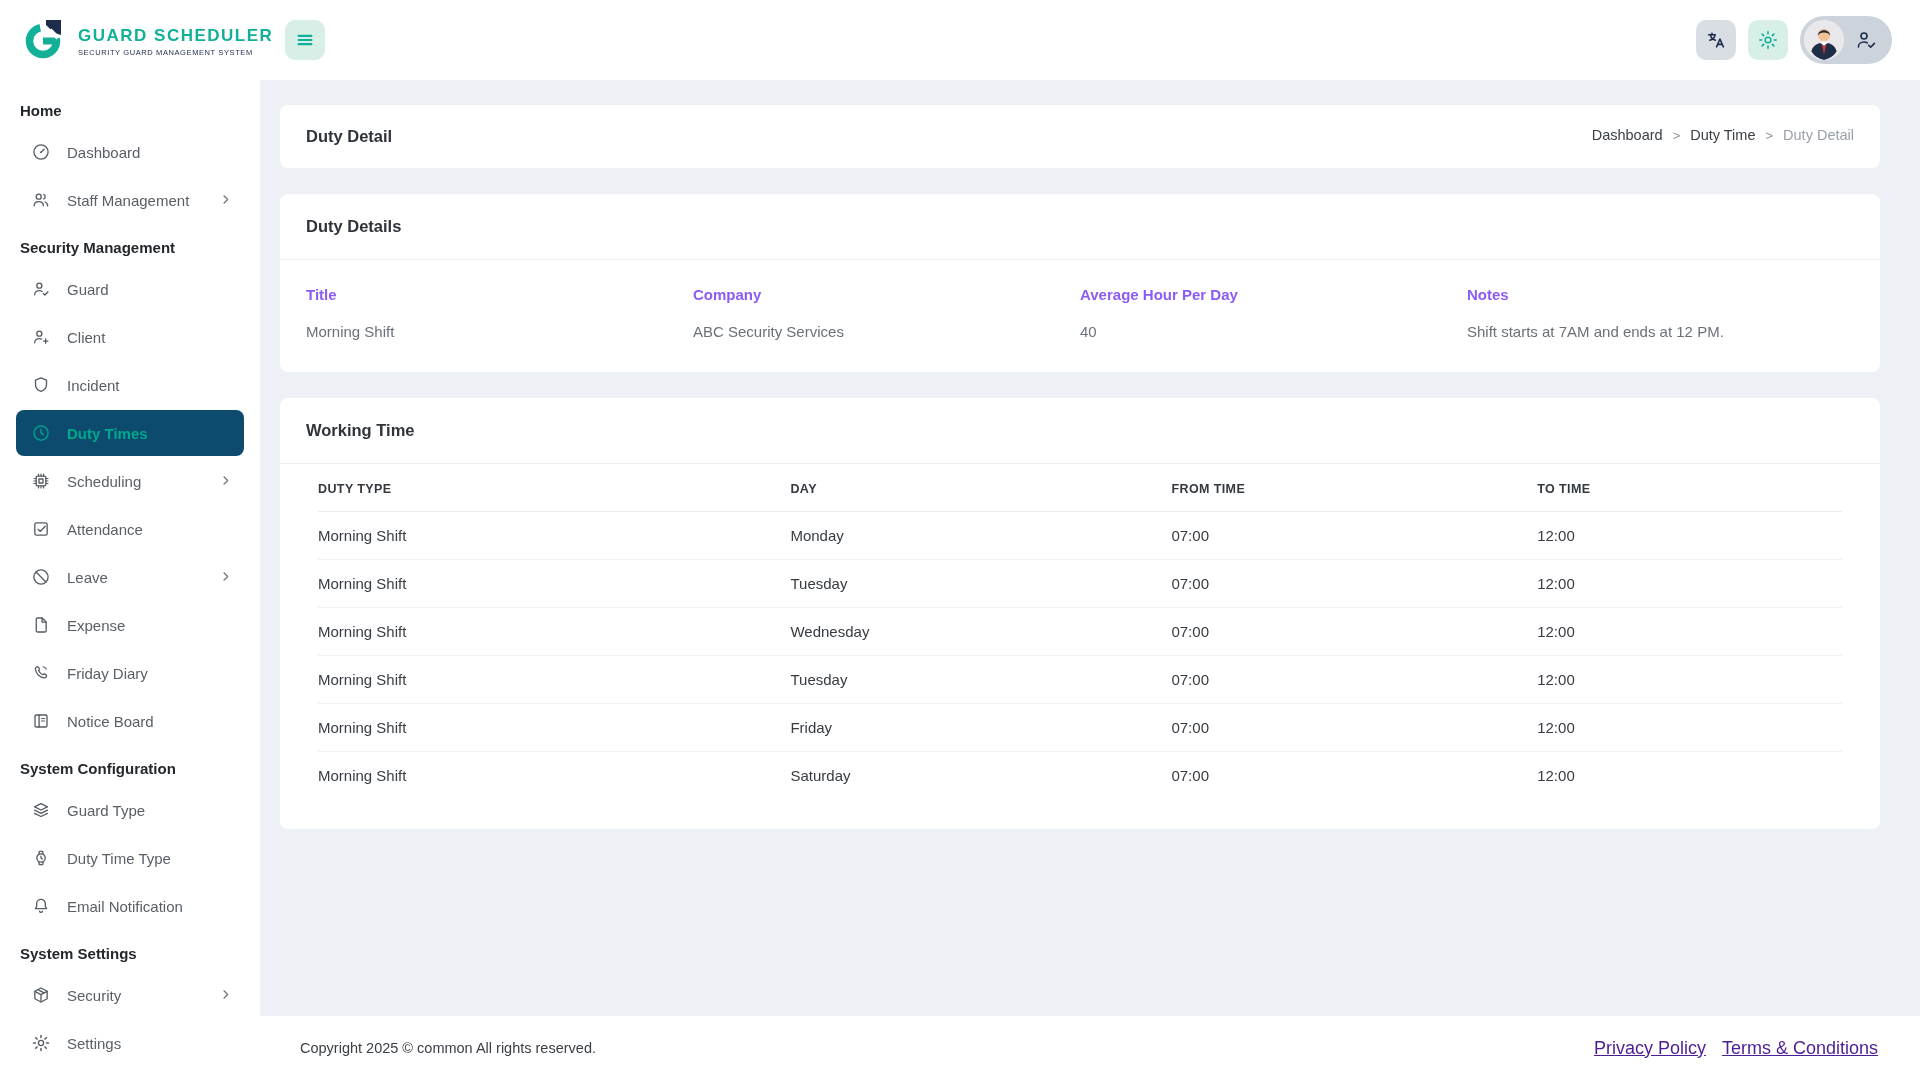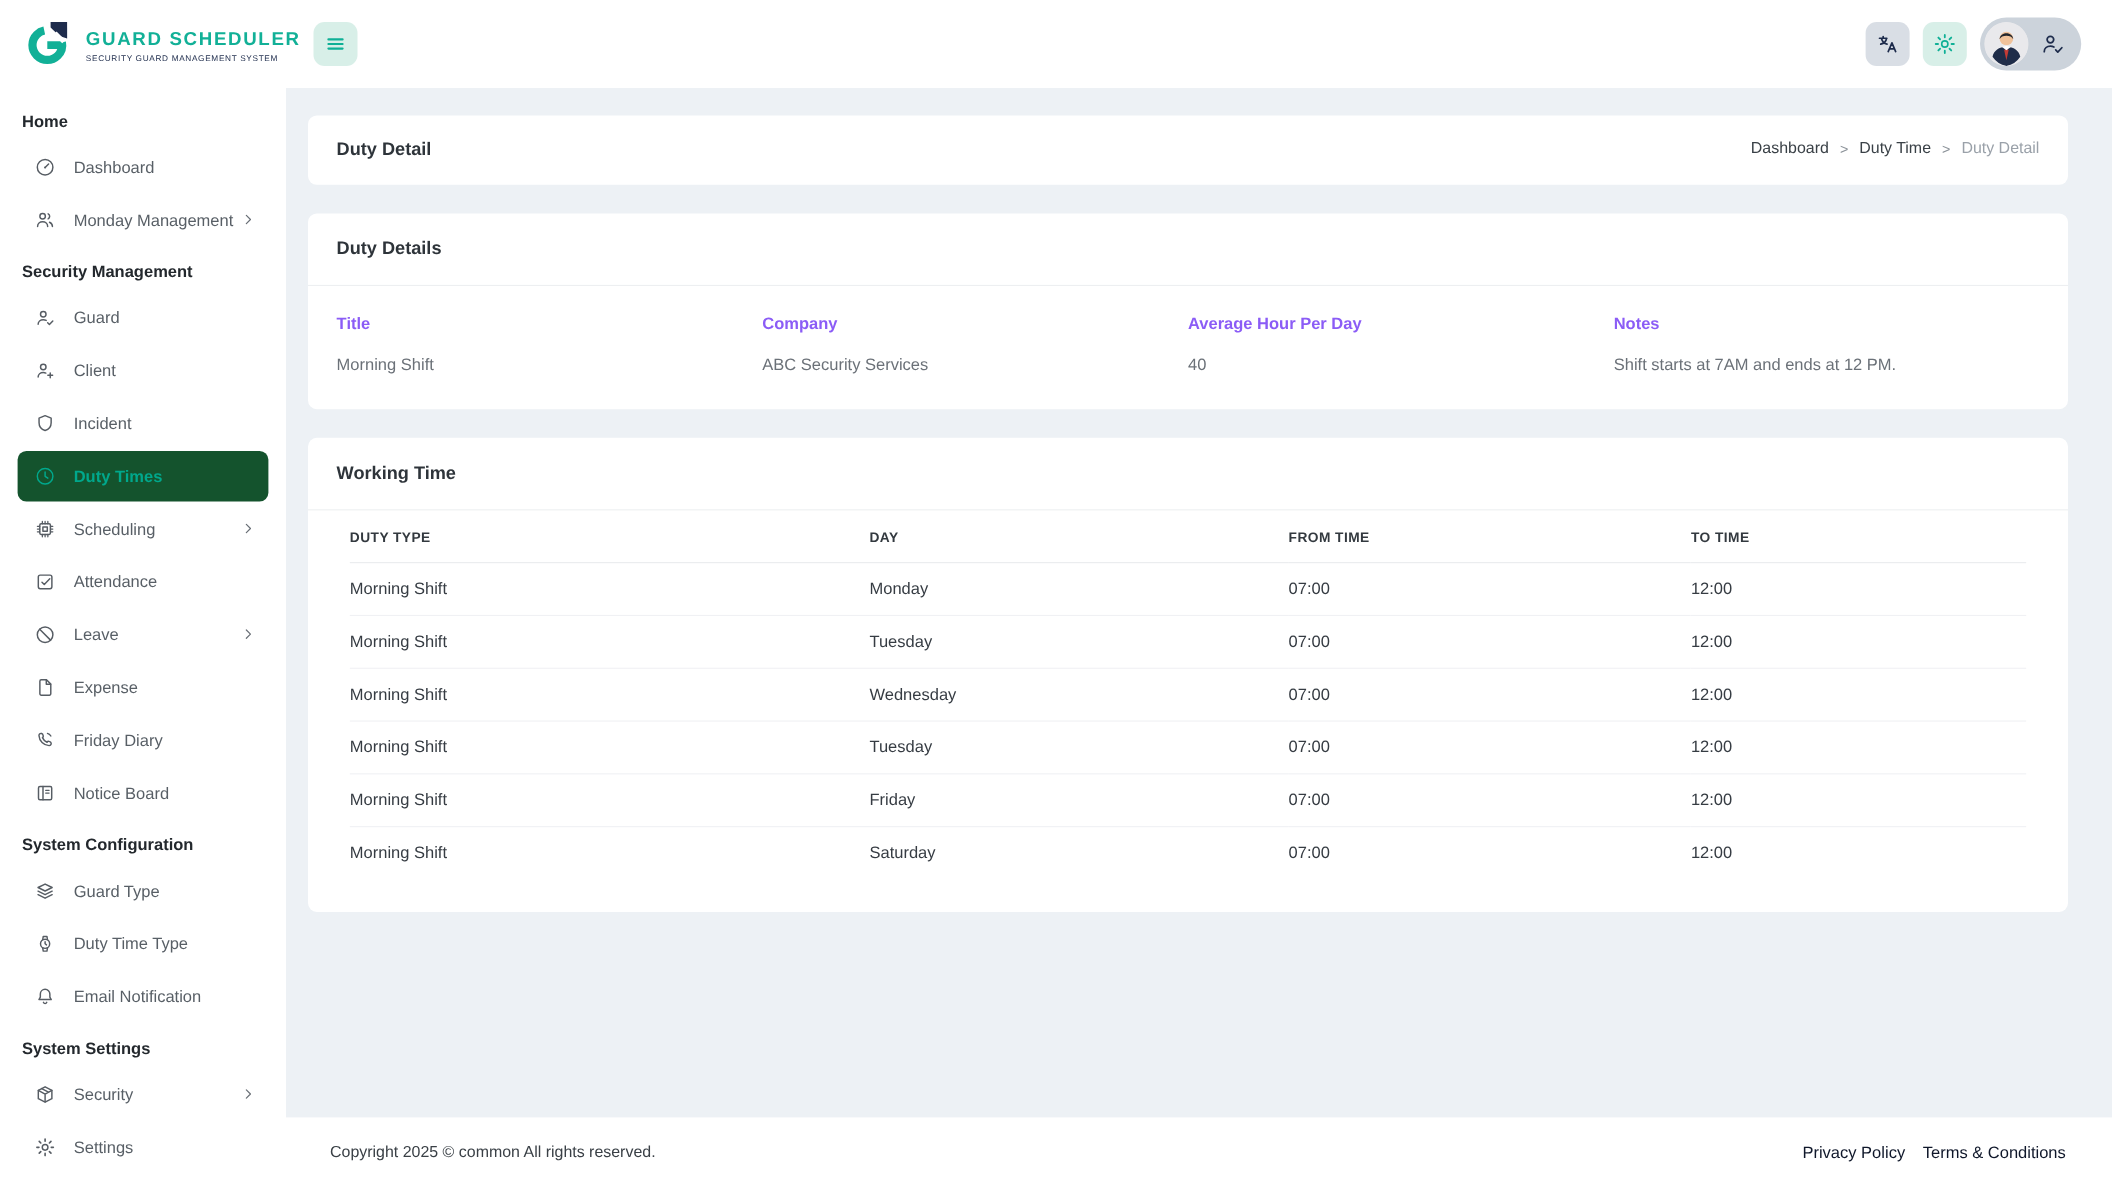--- a/index.html
+++ b/index.html
@@ -14,21 +14,21 @@
   .logo-name { font-size:17px; font-weight:700; color:#12b097; letter-spacing:1.5px; white-space:nowrap; }
   .logo-tagline { font-size:7.5px; color:#1e2c4c; letter-spacing:0.6px; margin-top:2px; white-space:nowrap; }
   .nav { padding-top:8px; }
   .nav-heading { font-size:15px; font-weight:700; color:#23282d; padding:14px 20px 8px 20px; }
   .nav-item { display:flex; align-items:center; margin:2px 16px; padding:12px 10px 12px 14px; border-radius:8px; cursor:pointer; color:#585f66; }
   .nav-item .nav-icon { width:22px; height:22px; margin-right:15px; display:inline-flex; align-items:center; justify-content:center; color:#575d64; }
   .nav-item .nav-icon svg { width:20px; height:20px; }
   .nav-label { font-size:15px; flex:1 1 auto; }
   .nav-chevron { width:16px; height:16px; color:#6a7077; display:inline-flex; }
   .nav-chevron svg { width:15px; height:15px; }
-  .nav-item.active { background:#14532d; color:#00a88c; }
+  .nav-item.active { background:#0c4a6e; color:#00a88c; }
   .nav-item.active .nav-icon { color:#00a88c; }
   .nav-item.active .nav-label { font-weight:700; }
 
   
   .main-col { position:absolute; left:260px; top:0; width:1660px; height:1080px; }
   .topbar { height:80px; background:#fff; display:flex; align-items:center; justify-content:space-between; padding:0 28px 0 25px; }
   .icon-btn { width:40px; height:40px; border:none; border-radius:10px; display:inline-flex; align-items:center; justify-content:center; cursor:pointer; }
   .icon-btn svg { width:22px; height:22px; }
   .btn-teal { background:#d8efe8; color:#0fb096; }
   .btn-gray { background:#d9dee5; color:#1e2c4c; }
@@ -62,21 +62,21 @@
   table.wt { width:100%; border-collapse:collapse; }
   table.wt th { text-align:left; font-size:12.5px; font-weight:700; letter-spacing:0.4px; color:#33393f; padding:18px 0 15px 0; border-bottom:1px solid #e9ebee; text-transform:uppercase; }
   table.wt td { font-size:15px; color:#363c43; padding:15px 0; border-bottom:1px solid #f0f1f4; }
   table.wt tr:last-child td { border-bottom:none; }
   .col-duty { width:31%; } .col-day { width:25%; } .col-from { width:24%; } .col-to { width:20%; }
 
   
   .footer { height:64px; background:#fff; display:flex; align-items:center; justify-content:space-between; padding:0 42px 0 40px; }
   .footer-copy { font-size:14.5px; color:#3a4046; }
   .footer-links { display:flex; gap:16px; }
-  .footer-link { font-size:15px; color:#0f172a; cursor:pointer; }
+  .footer-link { font-size:18px; color:#4c1d95; cursor:pointer;text-decoration:underline; }
 </style>
 </head>
 <body>
 
 <div class="app">
 
   <aside class="sidebar">
     <div class="logo-row">
       <span class="logo-mark">
         <svg width="46" height="46" viewBox="0 0 46 46">
@@ -104,21 +104,21 @@
           <span class="nav-label">Dashboard</span>
         </div>
         <div class="nav-item">
           <span class="nav-icon">
             <svg viewBox="0 0 24 24" fill="none" stroke="currentColor" stroke-width="1.6" stroke-linecap="round" stroke-linejoin="round">
               <circle cx="9.3" cy="8" r="3"></circle>
               <path d="M3.8 19c0-3 2.4-5 5.5-5s5.5 2 5.5 5"></path>
               <path d="M15.3 5.3a3 3 0 0 1 0 5.4M16.8 14.4c2 .8 3.2 2.4 3.2 4.6"></path>
             </svg>
           </span>
-          <span class="nav-label">Monday Management</span>
+          <span class="nav-label">Staff Management</span>
           <span class="nav-chevron">
             <svg viewBox="0 0 24 24" fill="none" stroke="currentColor" stroke-width="1.6" stroke-linecap="round" stroke-linejoin="round">
               <path d="M9.5 6l6 6-6 6" stroke-width="1.8"></path>
             </svg>
           </span>
         </div>
         <div class="nav-heading">Security Management</div>
         <div class="nav-item">
           <span class="nav-icon">
             <svg viewBox="0 0 24 24" fill="none" stroke="currentColor" stroke-width="1.6" stroke-linecap="round" stroke-linejoin="round">

